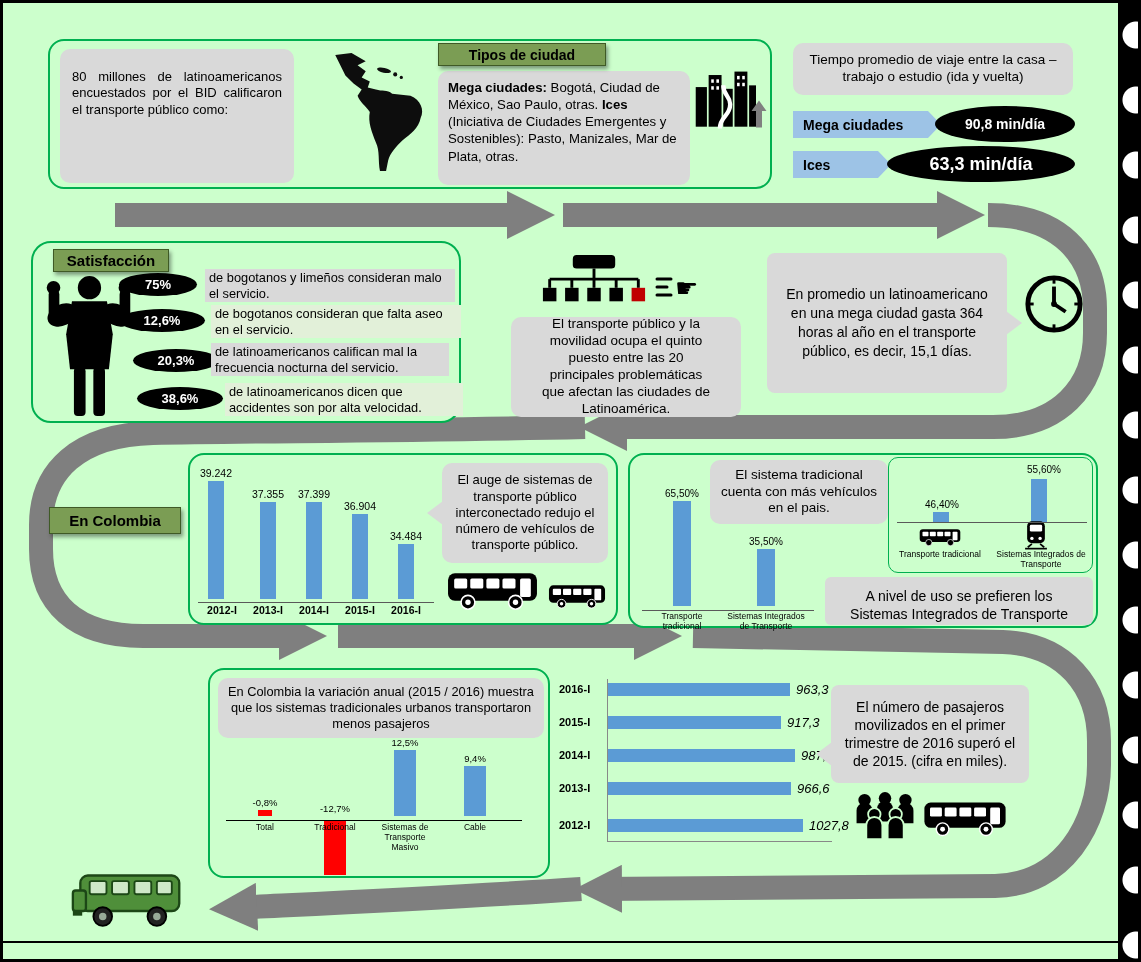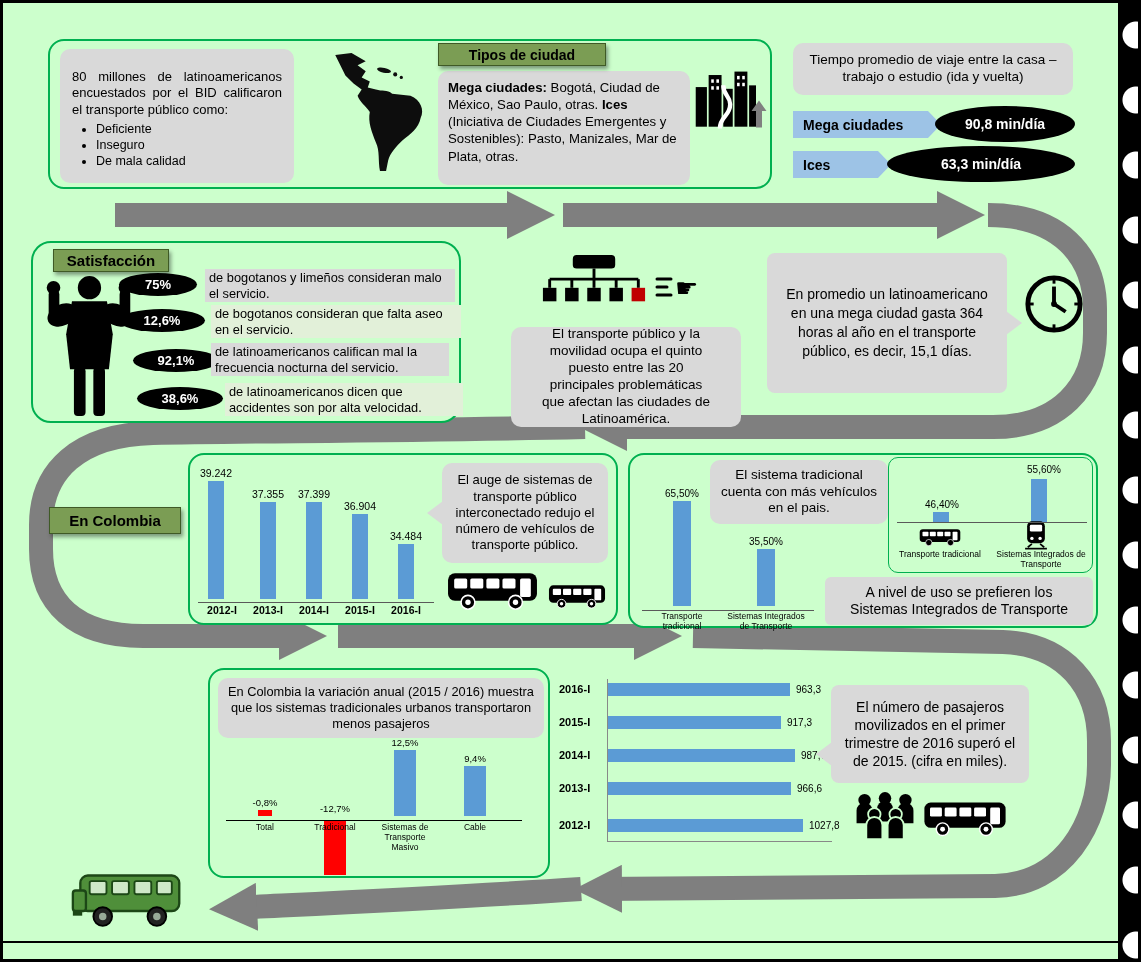--- a/index.html
+++ b/index.html
@@ -28,21 +28,21 @@
 
   
   .vgroup { position:absolute; display:flex; flex-direction:column; align-items:center; justify-content:flex-end; z-index:3; }
   .vval { font-size:10.5px; margin-bottom:2px; white-space:nowrap; }
   .vbar { width:16px; background:#5b9bd5; }
   .vcat { position:absolute; text-align:center; font-weight:bold; font-size:10.5px; z-index:4; }
   .axis { position:absolute; background:#595959; z-index:3; }
   .hrow { position:absolute; display:flex; align-items:center; height:16px; z-index:3; }
   .hrow .ylab { width:48px; font-weight:bold; font-size:11px; }
   .hrow .hbar { height:13px; background:#5b9bd5; }
-  .hrow .hval { font-size:10px; margin-left:6px; white-space:nowrap; }
+  .hrow .hval { font-size:13px; margin-left:6px; white-space:nowrap;font-style:italic; }
   .smallcat { position:absolute; text-align:center; font-size:8.5px; line-height:1.15; z-index:4; }
 
   .stat-text { position:absolute; font-size:12.8px; line-height:1.22; padding:1px 4px; z-index:4; }
 
   
   .spiral { position:absolute; top:0; right:0; width:20px; height:100%; background-color:#000;
             background-image:radial-gradient(circle at 18px 32px, #fff 13px, transparent 14px);
             background-size:20px 65px; background-repeat:repeat-y; z-index:50; }
   .bottom-rule { position:absolute; left:0; top:938px; width:100%; height:2px; background:#000; z-index:5; }
 </style>
@@ -65,25 +65,20 @@
       <path d="M335,633 L655,633" marker-end="url(#ah)"></path>
       <path d="M690,633 L1000,639 C1062,641 1096,684 1096,738 L1096,762 C1096,820 1060,882 992,883 L595,886" marker-end="url(#ah)"></path>
       <path d="M578,886 C460,894 330,900 230,905" marker-end="url(#ah)"></path>
     </g>
   </svg>
 
   <div class="green-frame" style="left:45px;top:36px;width:724px;height:150px">
 
     <div class="gray-box" style="left:10px;top:8px;width:234px;height:134px;padding:20px 12px">
       <p style="font-size:13px;line-height:1.25;text-align:justify">80 millones de latinoamericanos encuestados por el BID calificaron el transporte público como:</p>
-      <ul style="list-style:disc;padding-left:24px;font-size:12.5px;line-height:1.3;margin-top:3px">
-        <li>Deficiente</li>
-        <li>Inseguro</li>
-        <li>De mala calidad</li>
-      </ul>
     </div>
 
     <div class="abs" style="left:252px;top:10px;width:160px;height:124px;z-index:3">
       <svg viewBox="0 0 100 122" width="160" height="124">
         <path fill="#0d0d0d" d="M4,4 L20,2 L34,10 L26,14 L34,20 L30,26 L38,30 L36,36 L44,38
           C50,40 55,38 60,42 L78,44 C88,48 92,58 88,66 C86,76 78,82 70,88
           C64,94 58,100 56,108 L54,118 L48,118 C46,108 48,98 44,90
           C40,80 36,70 38,60 C34,54 28,50 26,44 L30,38 L22,32 L14,24 Z"></path>
         <ellipse fill="#0d0d0d" cx="52" cy="19" rx="7" ry="2.4" transform="rotate(12 52 19)"></ellipse>
         <circle fill="#0d0d0d" cx="63" cy="23" r="2"></circle>
@@ -135,21 +130,21 @@
   </div>
   <div class="blue-tag" style="left:790px;top:108px;width:148px;height:27px;font-size:14px">
     <span>Mega ciudades</span>
   </div>
   <div class="oval" style="left:932px;top:103px;width:140px;height:36px;font-size:14px">
     <span>90,8 min/día</span>
   </div>
   <div class="blue-tag" style="left:790px;top:148px;width:98px;height:27px;font-size:14px">
     <span>Ices</span>
   </div>
-  <div class="oval" style="left:884px;top:143px;width:188px;height:36px;font-size:14px">
+  <div class="oval" style="left:884px;top:143px;width:188px;height:36px;font-size:18px">
     <span>63,3 min/día</span>
   </div>
 
   <div class="green-frame" style="left:28px;top:238px;width:430px;height:182px;border-radius:20px">
     <div class="olive-label" style="left:20px;top:6px;width:116px;height:23px;font-size:15px">
       <span>Satisfacción</span>
     </div>
 
     <div class="abs" style="left:4px;top:30px;width:102px;height:146px;z-index:3">
       <svg viewBox="0 0 105 148" width="102" height="146" fill="#000">
@@ -170,21 +165,21 @@
         <span>75%</span>
       </div>
     <div class="stat-text" style="left:172px;top:26px;width:250px;background:#d9d9d9">de bogotanos y limeños consideran malo el servicio.</div>
 
     <div class="oval" style="left:86px;top:66px;width:86px;height:23px;font-size:13px">
         <span>12,6%</span>
       </div>
     <div class="stat-text" style="left:178px;top:62px;width:250px;background:#e2f0d9">de bogotanos consideran que falta aseo en el servicio.</div>
 
     <div class="oval" style="left:100px;top:106px;width:86px;height:23px;font-size:13px">
-        <span>92,1%</span>
+        <span>20,3%</span>
       </div>
     <div class="stat-text" style="left:178px;top:100px;width:238px;background:#d9d9d9">de latinoamericanos califican mal la frecuencia nocturna del servicio.</div>
 
     <div class="oval" style="left:104px;top:144px;width:86px;height:23px;font-size:13px">
         <span>38,6%</span>
       </div>
     <div class="stat-text" style="left:192px;top:140px;width:238px;background:#e2f0d9">de latinoamericanos dicen que accidentes son por alta velocidad.</div>
   </div>
 
   <div class="abs" style="left:538px;top:250px;width:106px;height:60px;z-index:3">
@@ -210,21 +205,21 @@
     <svg viewBox="0 0 54 34" width="54" height="36">
       <g stroke="#000" stroke-width="3" stroke-linecap="round">
         <line x1="2" y1="9" x2="16" y2="9"></line>
           <line x1="2" y1="17" x2="12" y2="17"></line>
           <line x1="2" y1="25" x2="16" y2="25"></line>
       </g>
       <text x="20" y="27" font-size="26" font-family="DejaVu Sans">☛</text>
     </svg>
   </div>
 
-  <div class="gray-box" style="left:508px;top:324px;width:230px;height:100px;display:flex;align-items:center;justify-content:flex-start;padding:6px 28px">
+  <div class="gray-box" style="left:508px;top:314px;width:230px;height:100px;display:flex;align-items:center;justify-content:flex-start;padding:6px 28px">
     <p style="font-size:13.5px;text-align:center;line-height:1.25">El transporte público y la movilidad ocupa el quinto puesto entre las 20 principales problemáticas que afectan las ciudades de Latinoamérica.</p>
   </div>
 
   <div class="gray-box tail-right" style="left:764px;top:250px;width:240px;height:140px;display:flex;align-items:center;justify-content:center;padding:8px 16px;border-radius:8px">
     <p style="font-size:14px;text-align:center;line-height:1.35">En promedio un latinoamericano en una mega ciudad gasta 364 horas al año en el transporte público, es decir, 15,1 días.</p>
   </div>
 
   <div class="abs" style="left:1020px;top:270px;width:62px;height:62px;z-index:3">
     <svg viewBox="0 0 64 64" width="62" height="62">
       <circle cx="32" cy="32" r="27" fill="none" stroke="#000" stroke-width="5"></circle>
@@ -348,21 +343,21 @@
             <circle cx="26" cy="27" r="2.5" fill="#fff"></circle>
           <line x1="8" y1="40" x2="14" y2="35" stroke="#000" stroke-width="2.5"></line>
           <line x1="32" y1="40" x2="26" y2="35" stroke="#000" stroke-width="2.5"></line>
           <line x1="4" y1="42" x2="36" y2="42" stroke="#000" stroke-width="2.5"></line>
         </svg>
       </div>
       <div class="smallcat" style="left:4px;top:92px;width:94px">Transporte tradicional</div>
       <div class="smallcat" style="left:104px;top:92px;width:96px">Sistemas Integrados de Transporte</div>
     </div>
 
-    <div class="gray-box" style="left:195px;top:122px;width:268px;height:48px;display:flex;align-items:center;justify-content:center;padding:2px 24px;border-radius:6px">
+    <div class="gray-box" style="left:195px;top:122px;width:268px;height:48px;display:flex;align-items:flex-end;justify-content:center;padding:2px 24px;border-radius:6px">
       <p style="font-size:14px;text-align:center;line-height:1.25">A nivel de uso se prefieren los Sistemas Integrados de Transporte</p>
     </div>
   </div>
 
   <div class="green-frame" style="left:205px;top:665px;width:342px;height:210px">
     <div class="gray-box" style="left:8px;top:8px;width:326px;height:60px;display:flex;align-items:center;justify-content:center;padding:8px 10px">
       <p style="font-size:12.8px;text-align:center;line-height:1.25">En Colombia la variación anual (2015 / 2016) muestra que los sistemas tradicionales urbanos transportaron menos pasajeros</p>
     </div>
 
     <div class="vgroup" style="left:20px;bottom:60px;width:70px">

